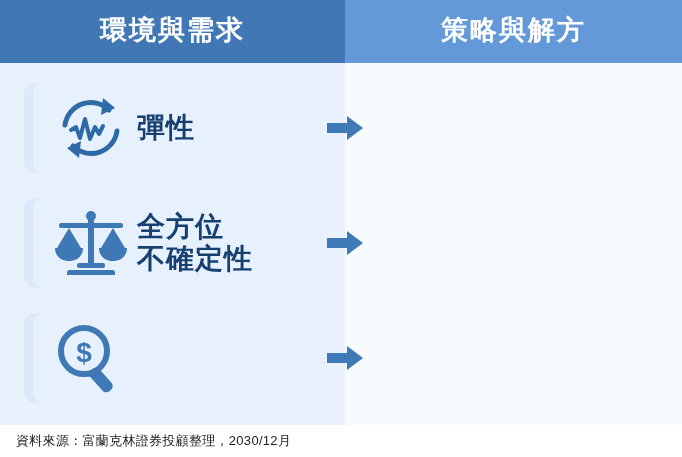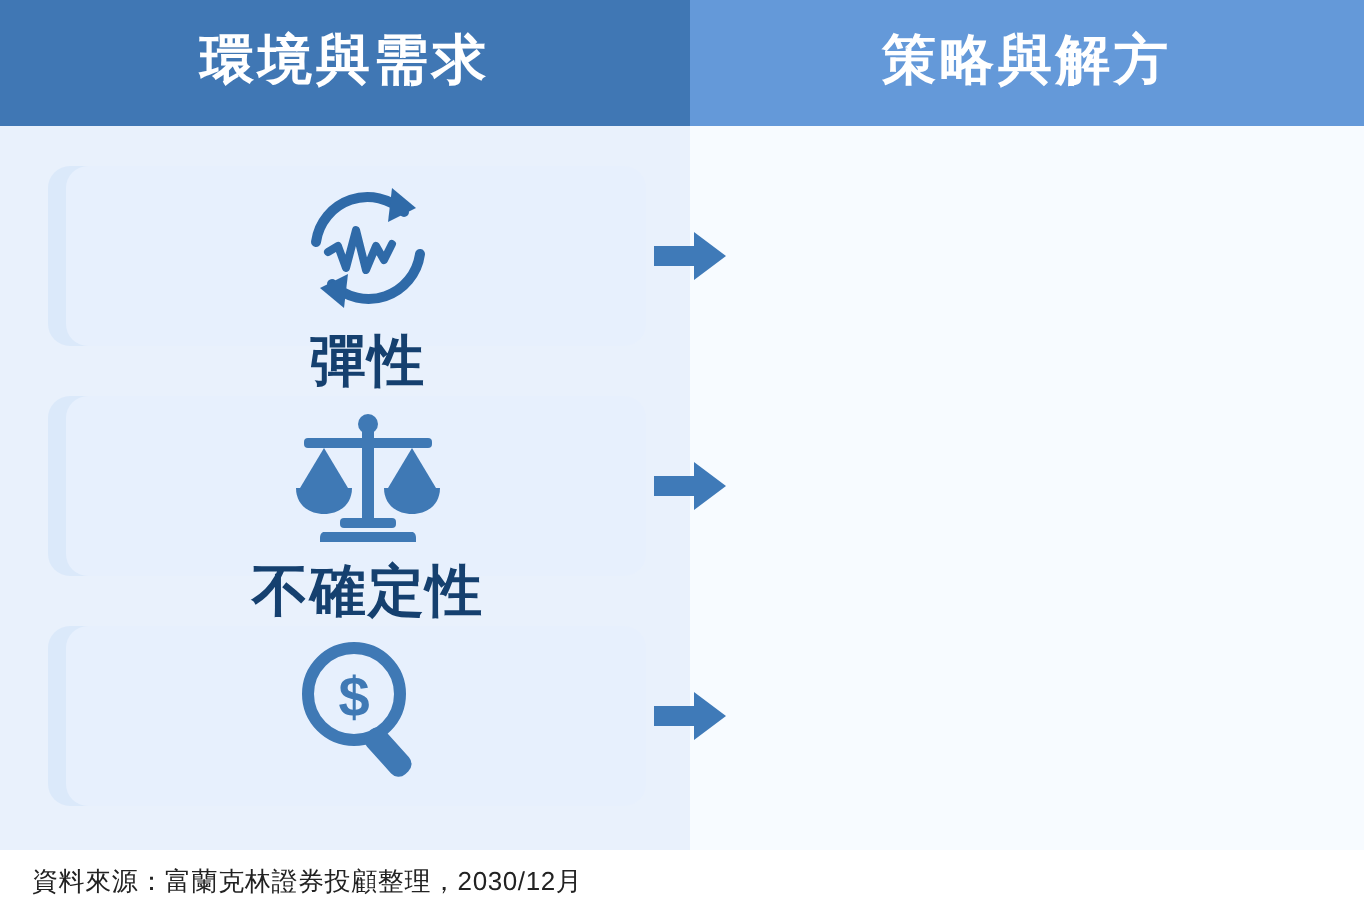--- a/index.html
+++ b/index.html
@@ -64,21 +64,20 @@
     height: 90px;
     background: #dbe9fa;
     padding-left: 10px;
   }
   .card-right {
     left: 33px;
     width: 290px;
     height: 90px;
     background: #e7f0fd;
     padding-left: 12px;
-    flex-direction: column;
   }
   .row1 { top: 83px; }
   .row2 { top: 198px; }
   .row3 { top: 313px; }
 
   .card-icon {
     flex: 0 0 auto;
     width: 96px;
     height: 82px;
     display: flex;
@@ -265,20 +264,21 @@
 
           <path d="M18 22l12 20H6z"></path>
           <path d="M4 42h28c0 8-6 13-14 13S4 50 4 42z"></path>
 
           <path d="M62 22l12 20H50z"></path>
           <path d="M48 42h28c0 8-6 13-14 13s-14-5-14-13z"></path>
         </g>
       </svg>
     </div>
     <div class="card-text">
+      <span class="line">全方位</span>
       <span class="line">不確定性</span>
     </div>
   </div>
 
   <div class="card card-right row3">
     <div class="card-icon">
       <svg width="80" height="76" viewBox="0 0 80 76" aria-hidden="true">
         <circle cx="33" cy="31" r="23" fill="none" stroke="#3f79b5" stroke-width="6"></circle>
         <text x="33" y="42" text-anchor="middle" font-family="'Liberation Sans', sans-serif" font-size="28" font-weight="bold" fill="#3f79b5">$</text>
         <rect x="44" y="46" width="12" height="28" rx="5" transform="rotate(-42 50 60)" fill="#3f79b5"></rect>

